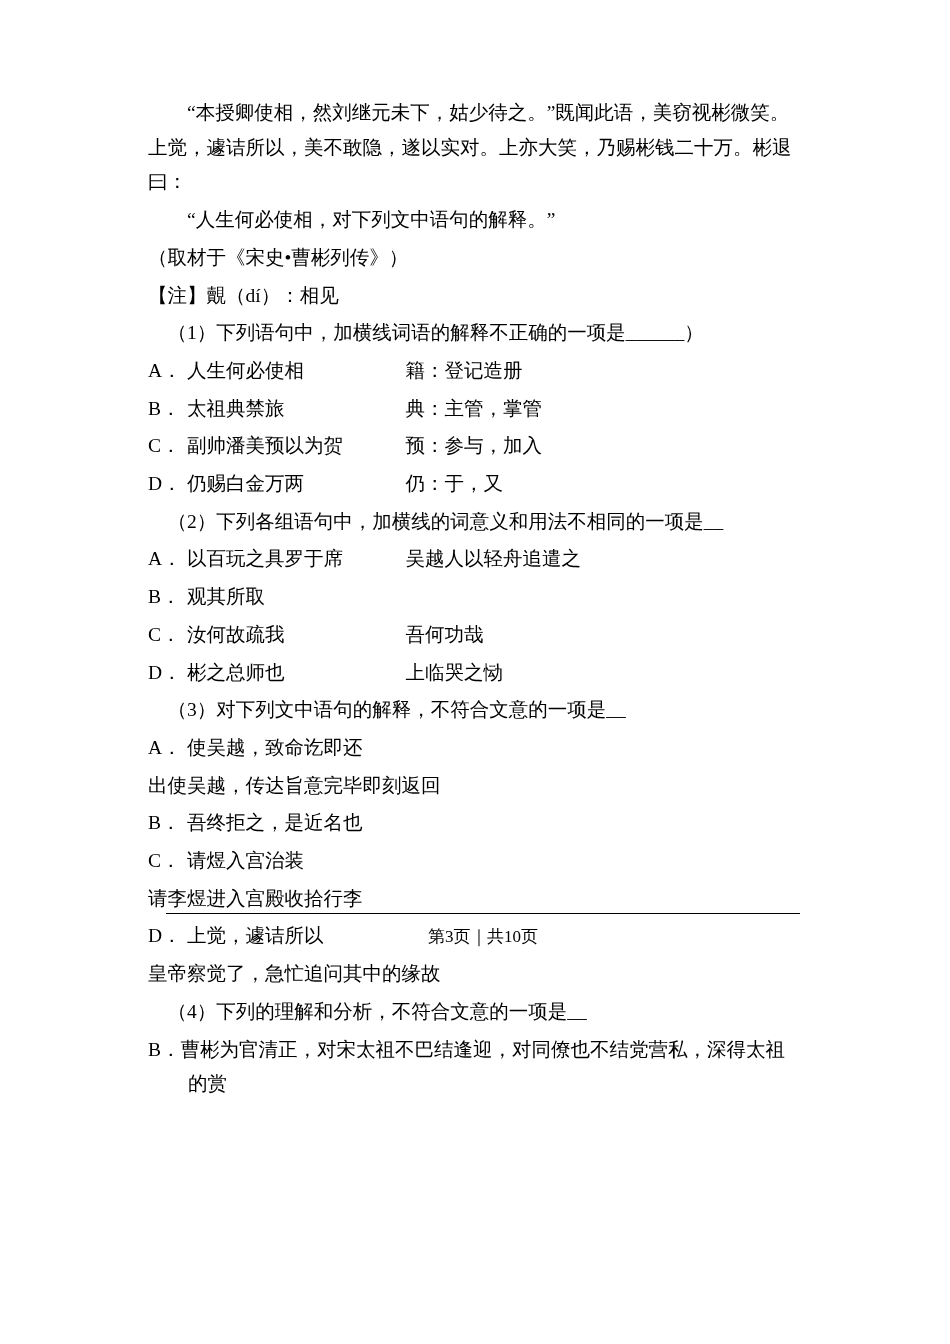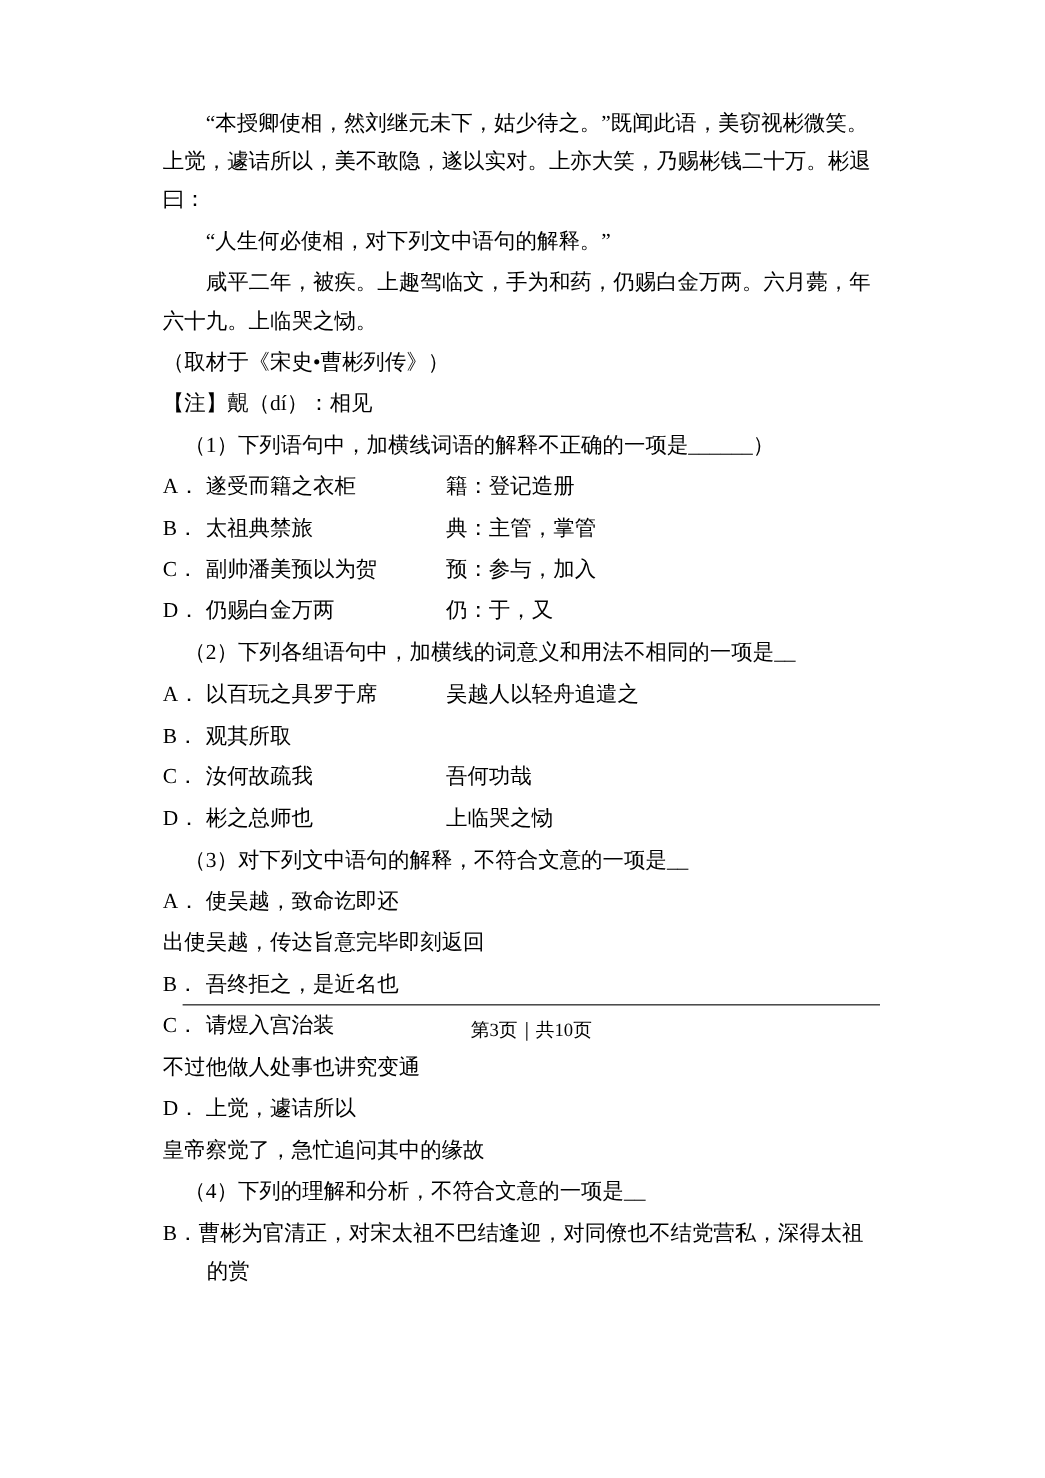--- a/index.html
+++ b/index.html
@@ -87,31 +87,30 @@
   }
 </style>
 </head>
 <body>
 
 <div class="page">
   <div class="doc-body">
 
     <p class="indent2">“本授卿使相，然刘继元未下，姑少待之。”既闻此语，美窃视彬微笑。上觉，遽诘所以，美不敢隐，遂以实对。上亦大笑，乃赐彬钱二十万。彬退曰：</p>
     <p class="indent2">“人生何必使相，对下列文中语句的解释。”</p>
-    <p class="indent2">咸平二年，被疾。上趣驾临文，手为和药，仍赐白金万两。六月薨，年六十九。上临哭之恸。</p>
 
     <p class="right">（取材于《宋史•曹彬列传》）</p>
 
     <p>【注】覿（dí）：相见</p>
 
     <p class="q-line">（1）下列语句中，加横线词语的解释不正确的一项是______）</p>
 
     <div class="opt">
       <span class="lead">A．</span>
-      <span class="colA">遂受而籍之衣柜</span>
+      <span class="colA">人生何必使相</span>
       <span class="colB">籍：登记造册</span>
     </div>
     <div class="opt">
       <span class="lead">B．</span>
       <span class="colA">太祖典禁旅</span>
       <span class="colB">典：主管，掌管</span>
     </div>
     <div class="opt">
       <span class="lead">C．</span>
       <span class="colA">副帅潘美预以为贺</span>
@@ -155,21 +154,21 @@
 
     <div class="opt">
       <span class="lead">B．</span>
       <span class="colB">吾终拒之，是近名也</span>
     </div>
 
     <div class="opt">
       <span class="lead">C．</span>
       <span class="colB">请煜入宫治装</span>
     </div>
-    <p class="explain">不过他做人处事也讲究变通</p>
+    <p class="explain">请李煜进入宫殿收拾行李</p>
 
     <div class="opt">
       <span class="lead">D．</span>
       <span class="colB">上觉，遽诘所以</span>
     </div>
     <p class="explain">皇帝察觉了，急忙追问其中的缘故</p>
 
     <p class="q-line">（4）下列的理解和分析，不符合文意的一项是__</p>
 
     <p class="hang"><span>B．</span><span>曹彬为官清正，对宋太祖不巴结逢迎，对同僚也不结党营私，深得太祖的赏</span></p>

